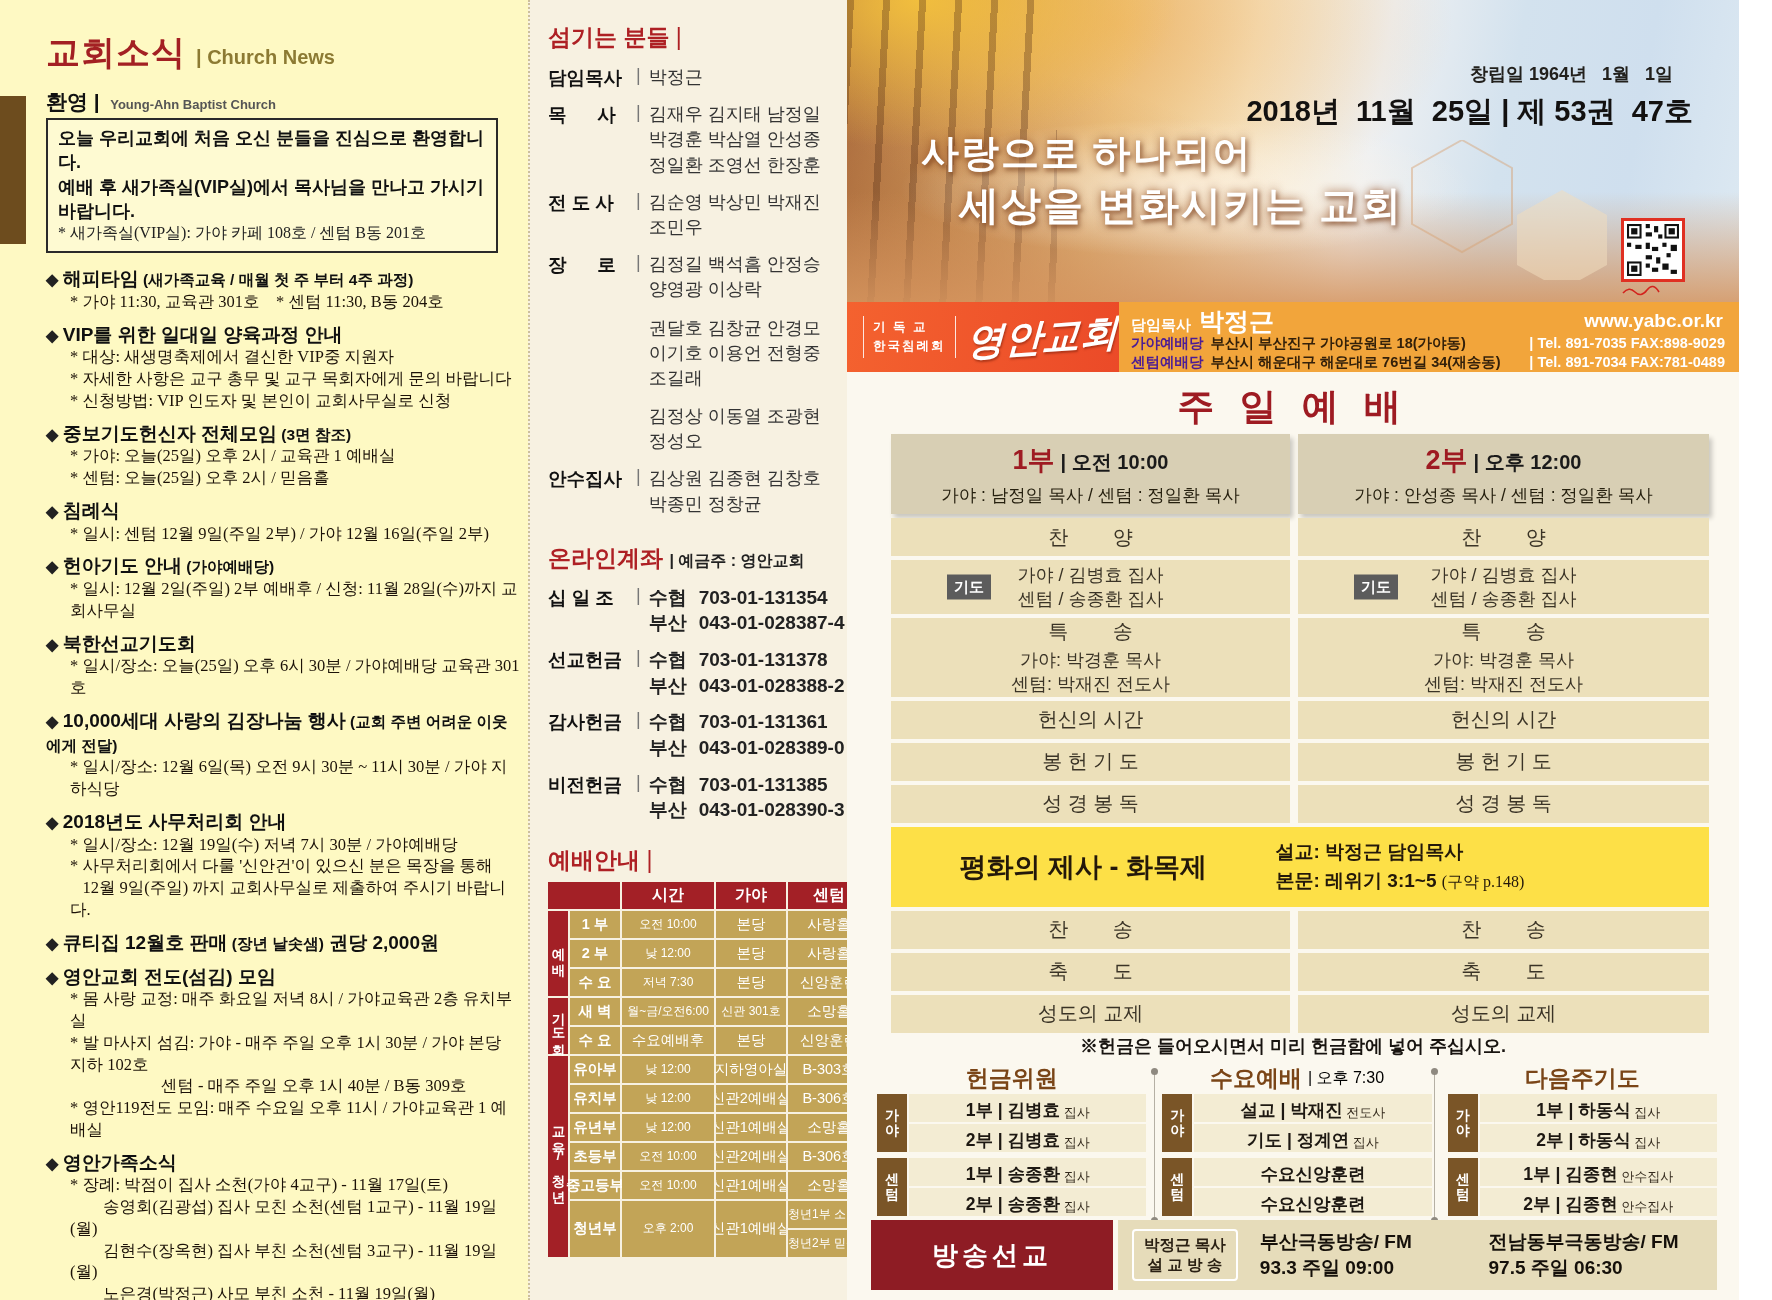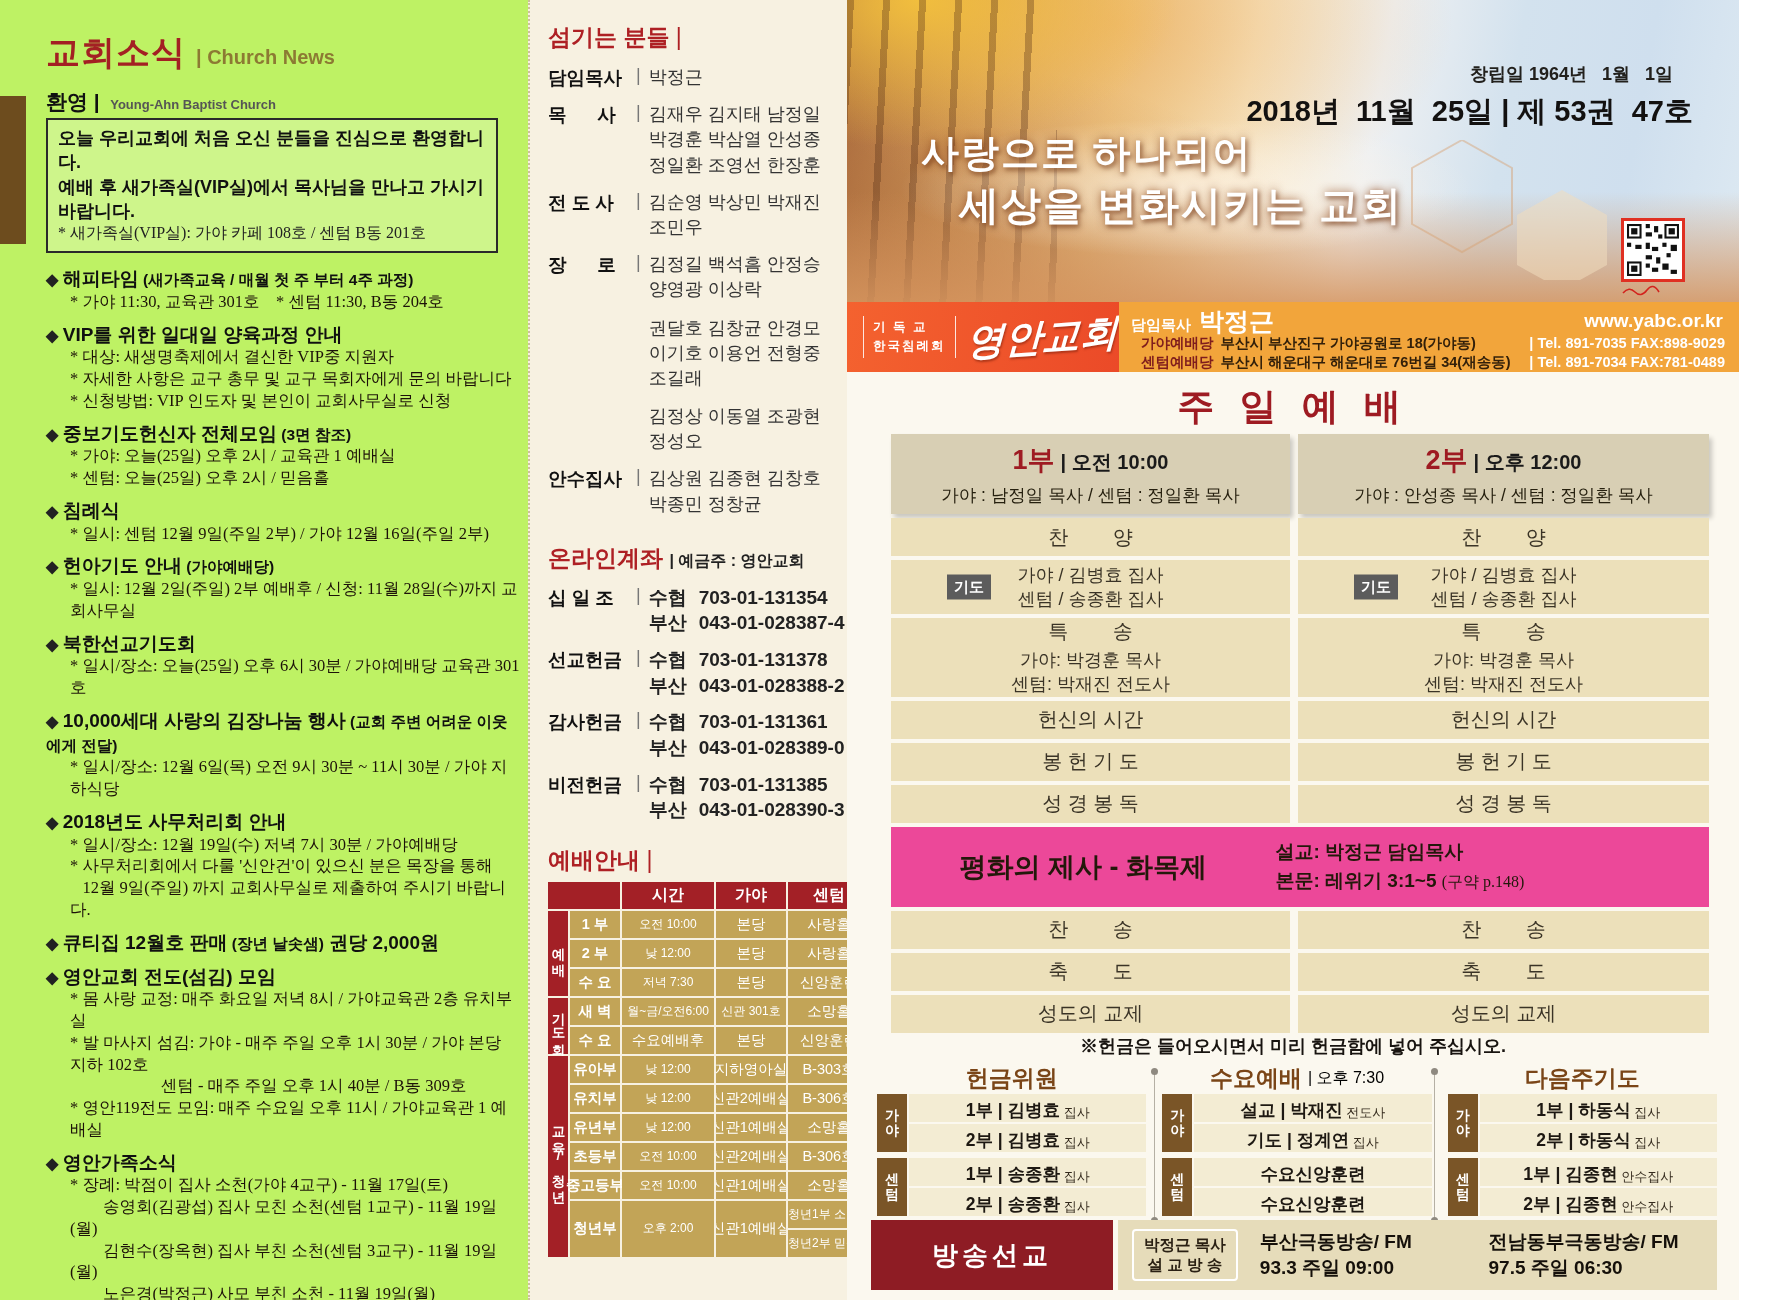--- a/index.html
+++ b/index.html
@@ -1,20 +1,20 @@
 <!DOCTYPE html>
 <html><head>
 <meta charset="utf-8">
 <style>
   * { margin:0; padding:0; box-sizing:border-box; }
   body { font-family:"Liberation Sans", sans-serif; background:#fff; }
   .stage { position:relative; width:1772px; height:1300px; overflow:hidden; background:#fff; }
 
   
-  .lp { position:absolute; left:0; top:0; width:528px; height:1300px; background:#bef264; padding:30px 8px 0 46px; }
+  .lp { position:absolute; left:0; top:0; width:528px; height:1300px; background:#fef9c3; padding:30px 8px 0 46px; }
   .lp-tab { position:absolute; left:0; top:96px; width:26px; height:148px; background:#6d4c1e; }
   .lp-title-row { display:flex; align-items:baseline; gap:10px; }
   .lp-title { font-size:34px; font-weight:bold; color:#a32023; letter-spacing:1px; }
   .lp-title-en { font-size:20px; font-weight:bold; color:#8c7a33; }
   .welcome { margin-top:12px; width:452px; }
   .welcome-label { font-size:21px; font-weight:bold; color:#111; }
   .welcome-sub { font-size:13px; font-weight:bold; color:#555; margin-left:6px; }
   .welcome-box { border:2px solid #2a2a2a; padding:6px 10px 7px 10px; margin-top:2px; background:rgba(255,255,255,0.25); }
   .welcome-line { font-size:18px; font-weight:bold; color:#111; line-height:1.35; }
   .welcome-note { font-size:16px; color:#222; font-family:"Liberation Serif", serif; line-height:1.3; }
@@ -76,42 +76,42 @@
   .banner { position:absolute; left:0; top:302px; width:892px; height:70px; display:flex; }
   .banner-logo { flex:0 0 272px; background:linear-gradient(100deg,#f4622f,#eb4a28); color:#fff; display:flex; align-items:center; padding-left:16px; }
   .logo-denom { font-size:12.5px; font-weight:bold; line-height:1.5; letter-spacing:2px; border-left:1px solid rgba(255,255,255,0.85); border-right:1px solid rgba(255,255,255,0.85); padding:2px 9px; white-space:pre; }
   .logo-script { font-family:"Liberation Serif", serif; font-style:italic; font-weight:bold; font-size:38px; margin-left:10px; transform:rotate(-4deg) skewX(-6deg); text-shadow:1px 2px 2px rgba(120,30,10,0.5); }
   .banner-info { flex:1; background:#f2a53b; padding:3px 14px 3px 12px; position:relative; }
   .bi-l1 { display:flex; align-items:baseline; gap:8px; height:29px; }
   .bi-pastor-label { font-size:15px; font-weight:bold; color:#fff; }
   .bi-pastor { font-size:25px; font-weight:bold; color:#fff; }
   .bi-web { position:absolute; right:16px; top:8px; font-size:19px; font-weight:bold; color:#fff; }
   .bi-line { display:flex; align-items:baseline; gap:7px; height:19px; }
-  .bi-loc { font-size:14.5px; font-weight:bold; color:#7f1d1d;margin-left:10px; }
+  .bi-loc { font-size:14.5px; font-weight:bold; color:#4c1d95; }
   .bi-addr { font-size:14.5px; font-weight:bold; color:#33200a; }
   .bi-tel { margin-left:auto; font-size:14.5px; font-weight:bold; color:#fff; }
 
   .sw-title { position:absolute; left:0; top:382px; width:100%; text-align:center; font-family:"Liberation Serif", serif; font-weight:bold; font-size:37px; color:#9e1b22; letter-spacing:8px; }
   .sw-table { position:absolute; left:44px; right:30px; top:434px; }
   .sw-grid2 { display:grid; grid-template-columns:1fr 1.03fr; column-gap:8px; }
   .sw-col { display:flex; flex-direction:column; gap:4px; }
   .sw-head { background:#d8cfb4; height:80px; display:flex; flex-direction:column; align-items:center; justify-content:center; box-shadow:3px 4px 5px rgba(0,0,0,0.2); }
   .sw-head1 { display:flex; align-items:baseline; gap:6px; }
   .sw-part { color:#9e1b22; font-weight:bold; font-size:27px; }
   .sw-time { color:#1a1a1a; font-weight:bold; font-size:20px; }
   .sw-leaders { font-size:17.5px; color:#26200f; margin-top:5px; }
   .sw-cell { background:#ece0ba; min-height:38px; display:flex; align-items:center; justify-content:center; color:#3a3326; font-size:20px; }
   .sw-pre { white-space:pre; }
   .sw-prayer { min-height:54px; position:relative; }
   .sw-badge { position:absolute; left:56px; top:50%; transform:translateY(-50%); background:#5c5c5c; color:#fff; font-size:15px; font-weight:bold; padding:3px 7px; }
   .sw-lines div { font-size:18px; line-height:1.35; color:#3a3326; }
   .sw-special { min-height:76px; flex-direction:column; justify-content:center; }
   .sw-special .sw-subline { font-size:18px; line-height:1.35; }
   .sw-special .sw-pre { font-size:20px; margin-bottom:3px; }
-  .sermon { background:#ec4899; min-height:80px; margin-top:4px; display:flex; align-items:center; }
+  .sermon { background:#fde047; min-height:80px; margin-top:4px; display:flex; align-items:center; }
   .sermon-title { flex:0 0 47%; text-align:center; font-size:27px; font-weight:bold; color:#23180a; }
   .sermon-info div { font-size:19px; font-weight:bold; color:#23180a; line-height:1.5; }
   .sermon-note { font-weight:normal; font-size:16px; font-family:"Liberation Serif", serif; }
   .sw-bottom { margin-top:4px; }
   .sw-note { position:absolute; left:0; top:1034px; width:100%; text-align:center; font-size:18px; font-weight:bold; color:#181410; }
 
   .bt-wrap { position:absolute; left:30px; right:22px; top:1062px; display:grid; grid-template-columns:1fr 1fr 1fr; column-gap:26px;gap:16px; }
   .bt-title { height:32px; display:flex; align-items:center; justify-content:center; gap:6px; }
   .bt-title-main { font-family:"Liberation Serif", serif; font-weight:bold; font-size:23px; color:#7a4517; }
   .bt-time { font-size:16px; font-weight:normal; color:#000000; }

